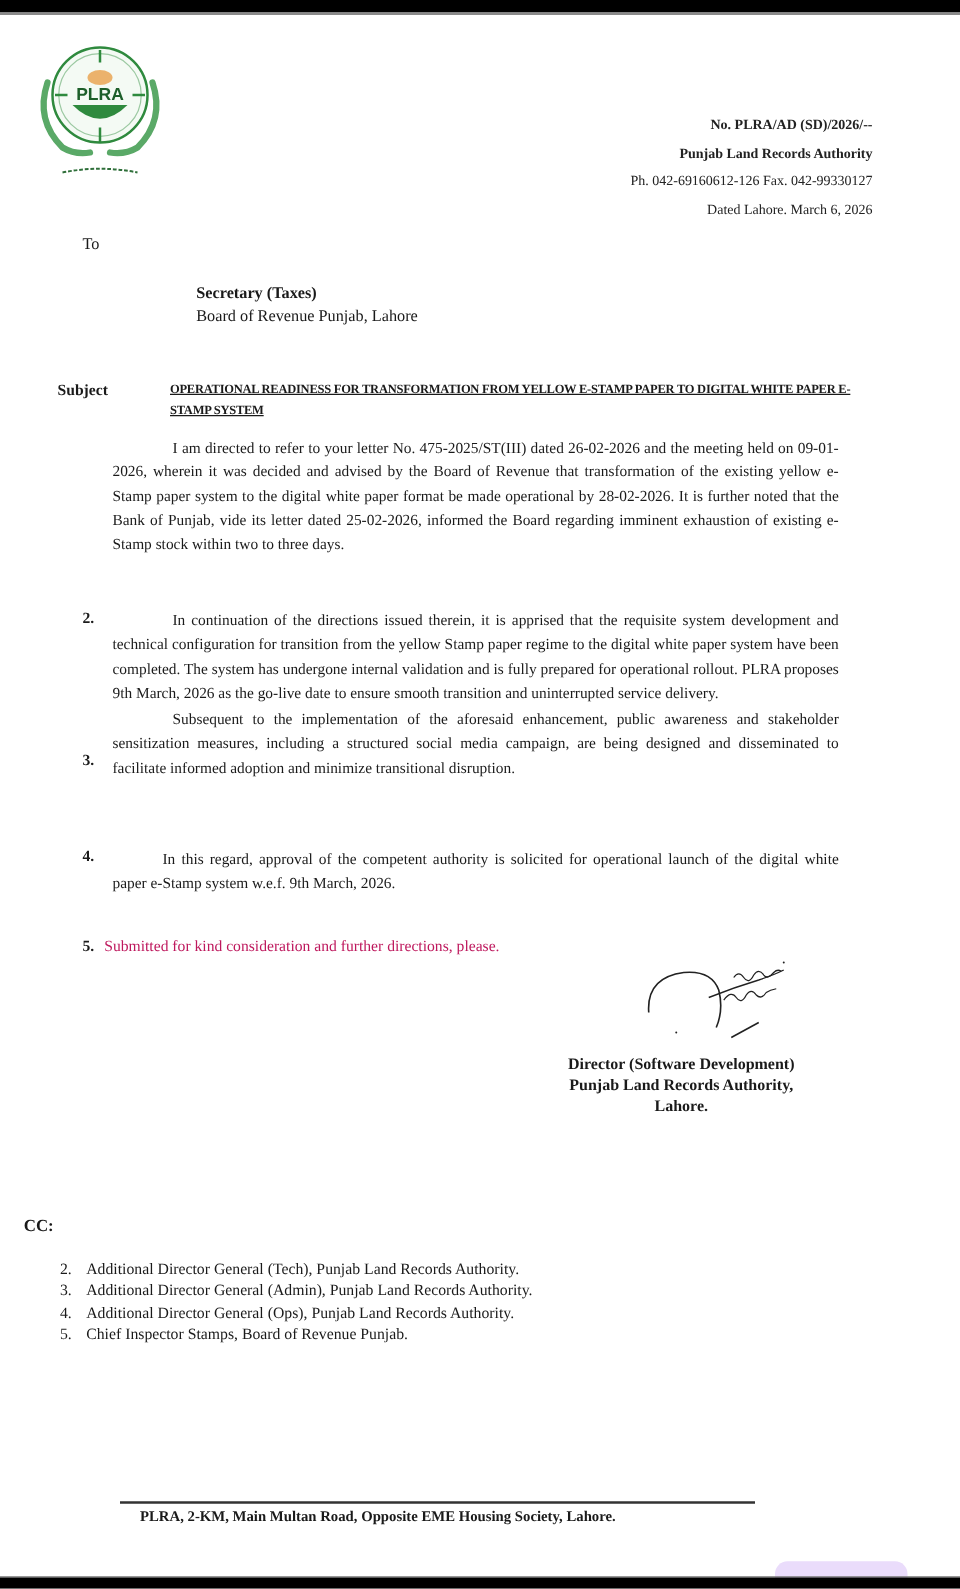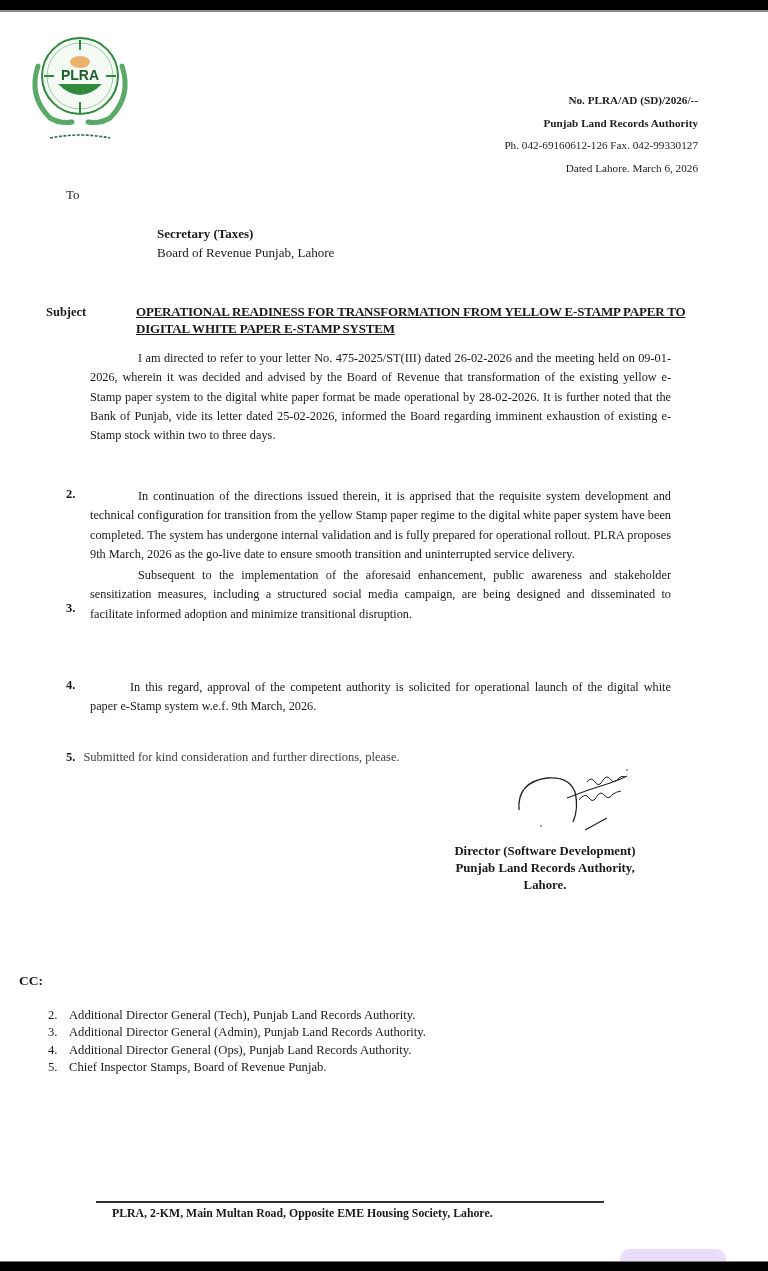--- a/index.html
+++ b/index.html
@@ -21,34 +21,34 @@
       font-family: Liberation Serif, serif; font-size: 11.2px; color: #222; margin-top: 44px; }
     .header-right div { line-height: 22.5px; }
     .header-right .b { font-weight: bold; }
 
     .to { position: absolute; left: 66px; top: 187px; font-weight: normal; font-size: 13px; text-align: right; }
     .addressee { position: absolute; left: 157px; top: 224px; font-size: 13px; line-height: 19px; }
     .addressee .b { font-weight: bold; }
 
     .subject-label { position: absolute; left: 46px; top: 305px; font-weight: bold; font-size: 12.5px; }
     .subject-text { position: absolute; left: 136px; top: 304px; width: 560px; font-weight: bold;
-      font-size: 13px; line-height: 16.5px; text-decoration: underline; text-transform: uppercase; letter-spacing: -0.2px; }
+      font-size: 10px; line-height: 16.5px; text-decoration: underline; text-transform: uppercase; letter-spacing: -0.2px; }
 
     .para { position: absolute; left: 90px; width: 581px; font-size: 12.3px; line-height: 19.3px; text-align: justify; }
     .para .indent { display: inline-block; width: 48px; }
     .pnum { position: absolute; left: 66px; font-weight: bold; font-size: 12.5px; }
 
     .p1 { top: 349px; }
     .p2 { top: 487px; }
     .p3 { top: 566px; }
     .p4 { top: 678px; }
     .n2 { top: 487px; } .n3 { top: 601px; } .n4 { top: 678px; }
     .p5 { position: absolute; left: 66px; top: 750px; font-size: 12.5px; font-weight: bold; }
     .p5 .num { margin-right: 8px; }
-    .p5 .txt { font-weight: normal; color: #404040; text-align: center; }
+    .p5 .txt { font-weight: normal; color: #be185d; text-align: center; }
 
     .signature { position: absolute; left: 507px; top: 768px; width: 150px; height: 70px; }
 
     .signatory { position: absolute; left: 420px; top: 843px; width: 250px; font-weight: bold; font-size: 12.8px; line-height: 17px; text-align: center; }
 
     .cc-label { position: absolute; left: 19px; top: 973px; font-weight: bold; font-size: 13.5px; }
     .cc-list { position: absolute; left: 48px; top: 1007px; font-size: 12.6px; line-height: 17.4px; margin: 0; padding: 0; list-style: none; }
     .cc-list li { white-space: nowrap; }
     .cc-list .n { display: inline-block; width: 21px; }
 

